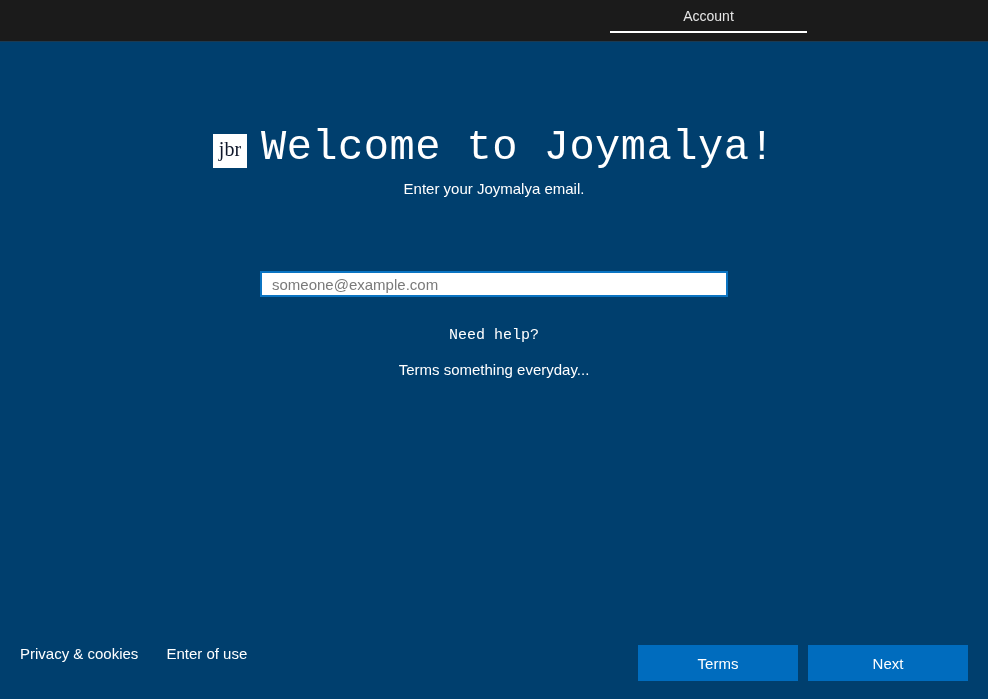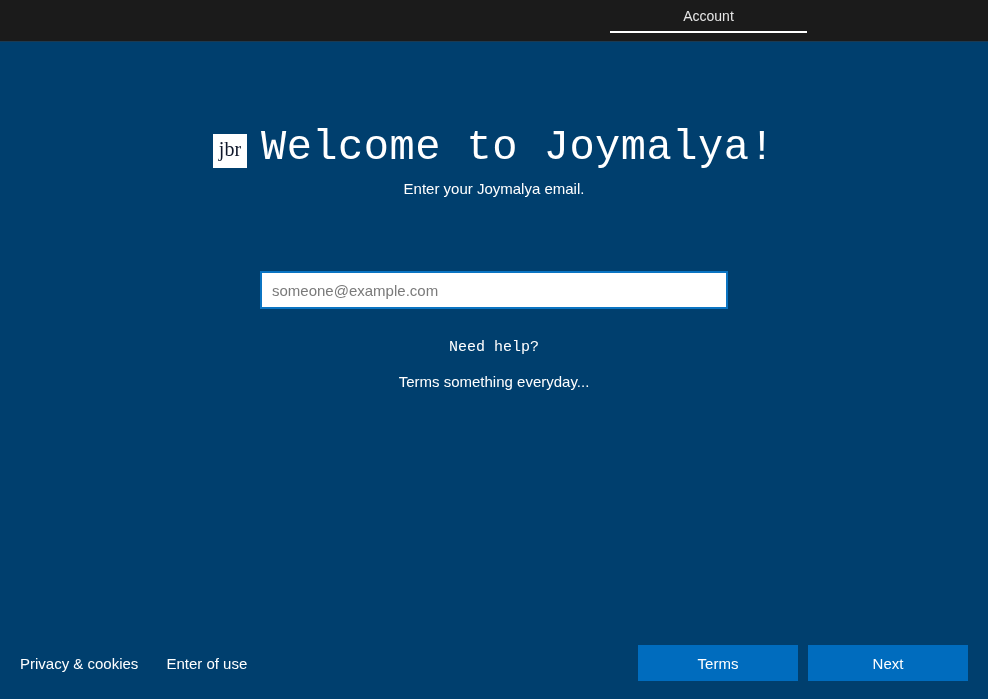--- a/index.html
+++ b/index.html
@@ -90,21 +90,21 @@
     
     .subtitle {
       margin-top: 8px;
       font-size: 15px;
       color: #ffffff;
     }
     
     .email-input {
       margin-top: 74px;
       width: 468px;
-      height: 38px;
+      height: 26px;
       background: #ffffff;
       border: 2px solid #0b74c2;
       outline: none;
       padding: 0 10px;
       font-size: 15px;
       color: #6d28d9;
       font-family: inherit;
     }
     
     .email-input::placeholder {
@@ -125,21 +125,21 @@
       color: #ffffff;
     }
     
     .footer {
       position: absolute;
       bottom: 18px;
       left: 0;
       right: 0;
       padding: 0 20px;
       display: flex;
-      align-items: center;
+      align-items: flex-start;
       justify-content: space-between;
     }
     
     .footer-links {
       display: flex;
       gap: 28px;
       font-size: 15px;
     }
     
     .footer-link {

